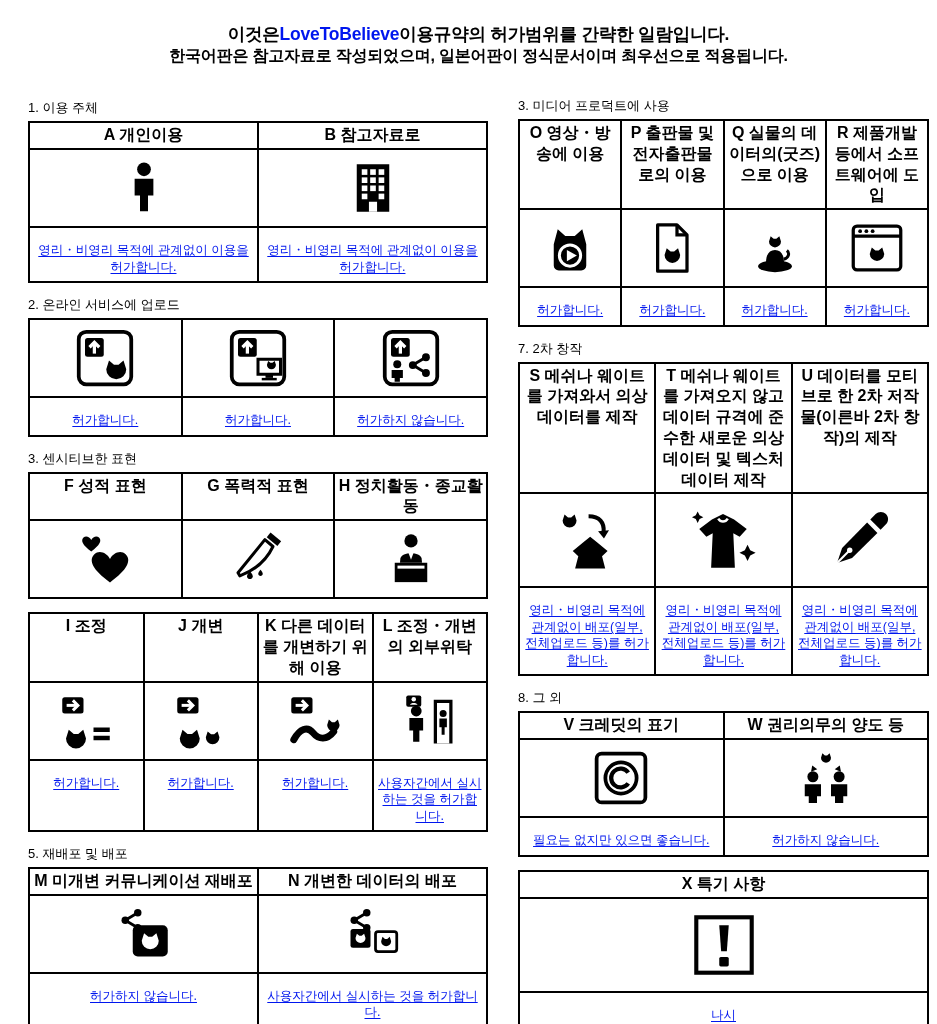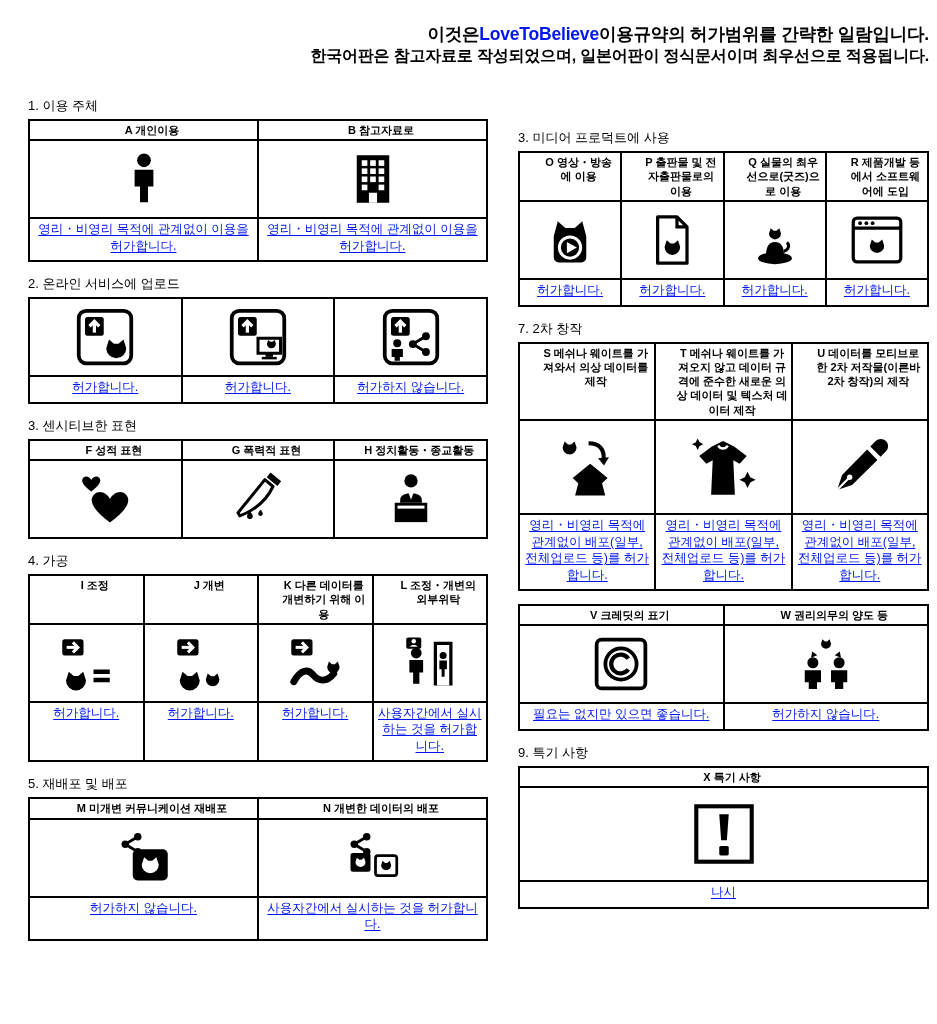--- a/index.html
+++ b/index.html
@@ -4,39 +4,39 @@
 <style>
   :root{ --accent:#0016ee; }
   *{ box-sizing:border-box; margin:0; padding:0; }
   html,body{ background:#ffffff; }
   body{
     width:937px; min-height:1024px;
     font-family:"Liberation Sans","DejaVu Sans",sans-serif;
     color:#000;
   }
   .page{ padding:16px 8px 10px 28px; }
-  .title{ text-align:right; font-weight:bold; margin:6px 0 30px; }
+  .title{ text-align:center; font-weight:bold; margin:6px 0 30px; }
   .title-line1{ font-size:17.5px; letter-spacing:-0.2px; }
   .title-line2{ font-size:16px; letter-spacing:-0.2px; }
   .brand{ color:var(--accent); }
   .columns{ display:flex; align-items:center; gap:30px; }
   .col-left{ width:460px; flex:none; }
   .col-right{ flex:1; min-width:0; }
   .section{ margin-bottom:13px; }
   .section-heading{ font-size:13px; margin-bottom:4px; }
   table.perm-table{ width:100%; border-collapse:collapse; table-layout:fixed; }
   .perm-table th,.perm-table td{
     border:2px solid #000; text-align:center; vertical-align:top; padding:2px 3px;
   }
-  .perm-table th{ font-size:11px; font-weight:bold; line-height:1.3;padding-left:20px; }
+  .perm-table th{ font-size:16px; font-weight:bold; line-height:1.3; }
   td.icon-cell{ height:78px; vertical-align:middle; padding:4px; }
   td.result-cell{
     color:var(--accent); font-size:12.5px; line-height:1.32;
     text-decoration:underline; text-underline-offset:2px;
-    padding:2px 4px 6px;
+    padding:14px 4px 6px;
   }
   .icon{ display:block; }
   .icon svg{ display:block; width:60px; height:60px; margin:0 auto; }
   [data-name="section-derivative-works"] td.icon-cell,
   [data-name="section-special-notes"] td.icon-cell{ height:94px; }
   [data-name="section-derivative-works"] .icon svg,
   [data-name="section-special-notes"] .icon svg{ width:76px; height:76px; }
 </style>
 </head>
 <body data-name="license-summary-document">
@@ -188,21 +188,20 @@
                       <rect x="11" y="27" width="26" height="15.5"></rect>
                       <rect x="13.2" y="29.3" width="21.6" height="2.4" fill="#fff"></rect>
                     </svg>
                   </span>
                 </td>
               </tr>
             </tbody>
           </table>
         </div>
         <div class="section" data-name="section-processing">
-          <div class="section-heading" data-name="section-heading">4. 가공</div>
           <table class="perm-table" data-name="permission-table-processing">
             <tbody>
               <tr>
                 <th class="label-cell" data-name="item-label-I">I 조정</th>
                 <th class="label-cell" data-name="item-label-J">J 개변</th>
                 <th class="label-cell" data-name="item-label-K">K 다른 데이터를 개변하기 위해 이용</th>
                 <th class="label-cell" data-name="item-label-L">L 조정・개변의 외부위탁</th>
               </tr>
               <tr>
                 <td class="icon-cell" data-name="icon-cell-I">
@@ -308,21 +307,21 @@
         </div>
       </div>
     <div class="col col-right" id="col-right" data-name="right-column">
         <div class="section" data-name="section-media-products">
           <div class="section-heading" data-name="section-heading">3. 미디어 프로덕트에 사용</div>
           <table class="perm-table" data-name="permission-table-media-products">
             <tbody>
               <tr>
                 <th class="label-cell" data-name="item-label-O">O 영상・방송에 이용</th>
                 <th class="label-cell" data-name="item-label-P">P 출판물 및 전자출판물로의 이용</th>
-                <th class="label-cell" data-name="item-label-Q">Q 실물의 최우선으로(굿즈)으로 이용</th>
+                <th class="label-cell" data-name="item-label-Q">Q 실물의 데이터의(굿즈)으로 이용</th>
                 <th class="label-cell" data-name="item-label-R">R 제품개발 등에서 소프트웨어에 도입</th>
               </tr>
               <tr>
                 <td class="icon-cell" data-name="icon-cell-O">
                   <span class="icon" data-name="play-cat-icon">
                     <svg viewBox="0 0 48 48" xmlns="http://www.w3.org/2000/svg">
                       <path d="M11 38 V21 L14.2 9 L20.2 14.3 H27.8 L33.8 9 L37 21 V38 a4 4 0 0 1 -4 4 H15 a4 4 0 0 1 -4 -4 z"></path>
                       <circle cx="24" cy="30" r="8.5" fill="#000" stroke="#fff" stroke-width="2.4"></circle>
                       <path d="M21.5 25.5v9l8-4.5z" fill="#fff"></path>
                     </svg>
@@ -412,20 +411,21 @@
               </tr>
               <tr>
                 <td class="result-cell" data-name="result-S">영리・비영리 목적에 관계없이 배포(일부, 전체업로드 등)를 허가합니다.</td>
                 <td class="result-cell" data-name="result-T">영리・비영리 목적에 관계없이 배포(일부, 전체업로드 등)를 허가합니다.</td>
                 <td class="result-cell" data-name="result-U">영리・비영리 목적에 관계없이 배포(일부, 전체업로드 등)를 허가합니다.</td>
               </tr>
             </tbody>
           </table>
         </div>
         <div class="section" data-name="section-others">
+          <div class="section-heading" data-name="section-heading">8. 그 외</div>
           <table class="perm-table" data-name="permission-table-others">
             <tbody>
               <tr>
                 <th class="label-cell" data-name="item-label-V">V 크레딧의 표기</th>
                 <th class="label-cell" data-name="item-label-W">W 권리의무의 양도 등</th>
               </tr>
               <tr>
                 <td class="icon-cell" data-name="icon-cell-V">
                   <span class="icon" data-name="copyright-icon">
                     <svg viewBox="0 0 48 48" xmlns="http://www.w3.org/2000/svg">
@@ -450,21 +450,20 @@
                 </td>
               </tr>
               <tr>
                 <td class="result-cell" data-name="result-V">필요는 없지만 있으면 좋습니다.</td>
                 <td class="result-cell" data-name="result-W">허가하지 않습니다.</td>
               </tr>
             </tbody>
           </table>
         </div>
         <div class="section" data-name="section-special-notes">
-          <div class="section-heading" data-name="section-heading">9. 특기 사항</div>
           <table class="perm-table" data-name="permission-table-special-notes">
             <tbody>
               <tr>
                 <th class="label-cell" data-name="item-label-X">X 특기 사항</th>
               </tr>
               <tr>
                 <td class="icon-cell" data-name="icon-cell-X">
                   <span class="icon" data-name="exclamation-icon">
                     <svg viewBox="0 0 48 48" xmlns="http://www.w3.org/2000/svg">
                       <rect x="6.5" y="6.5" width="35" height="35" fill="none" stroke="#000" stroke-width="2.6"></rect>

